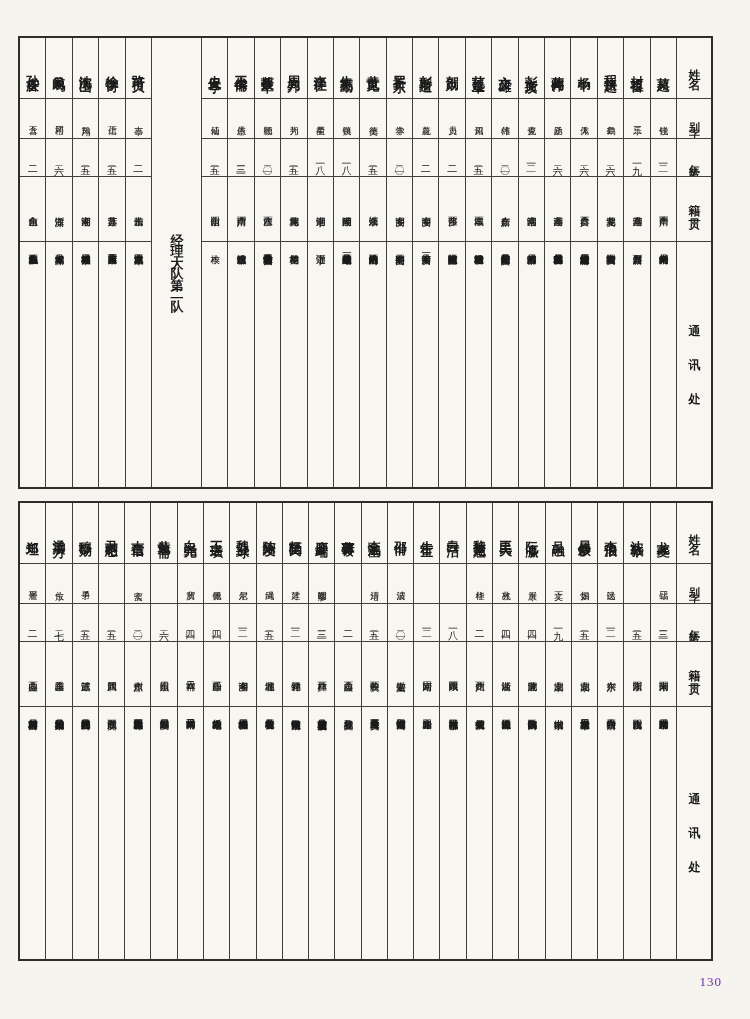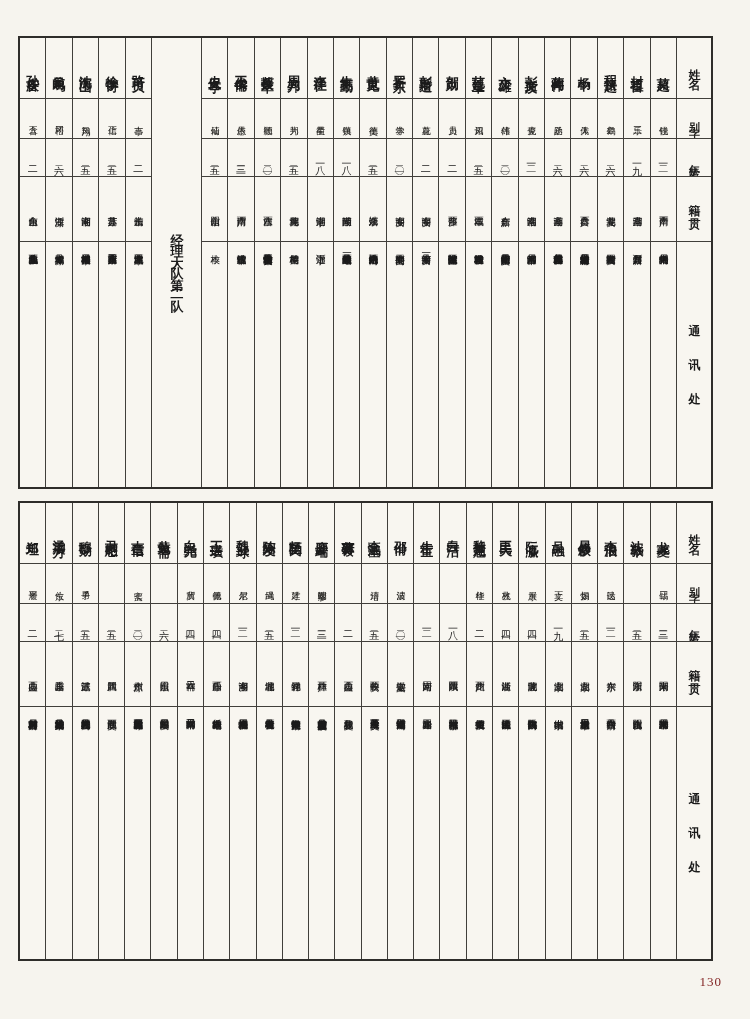--- a/index.html
+++ b/index.html
@@ -47,21 +47,21 @@
   .hdr.c-courtesy .vtext{letter-spacing:6px;font-size:11px;}
   .hdr.c-age .vtext{letter-spacing:3px;font-size:11px;}
   .hdr.c-native .vtext{letter-spacing:14px;font-size:12px;}
   .hdr.c-addr{align-items:center;padding-top:0;}
   .hdr.c-addr .vtext{letter-spacing:34px;font-size:12px;}
   .section-text{
     font-size:13px;font-weight:bold;letter-spacing:11px;line-height:16px;
   }
   .page-number{
     position:absolute;right:28px;top:974px;
-    font-size:13px;color:#7f1d1d;letter-spacing:1px;
+    font-size:13px;color:#6d28d9;letter-spacing:1px;
   }
 </style>
 </head>
 <body>
 
 <div class="page">
   <div class="reg-table table-top">
       <div class="col col-header">
         <div class="cell hdr c-name">
           <span class="vtext">姓名</span>

